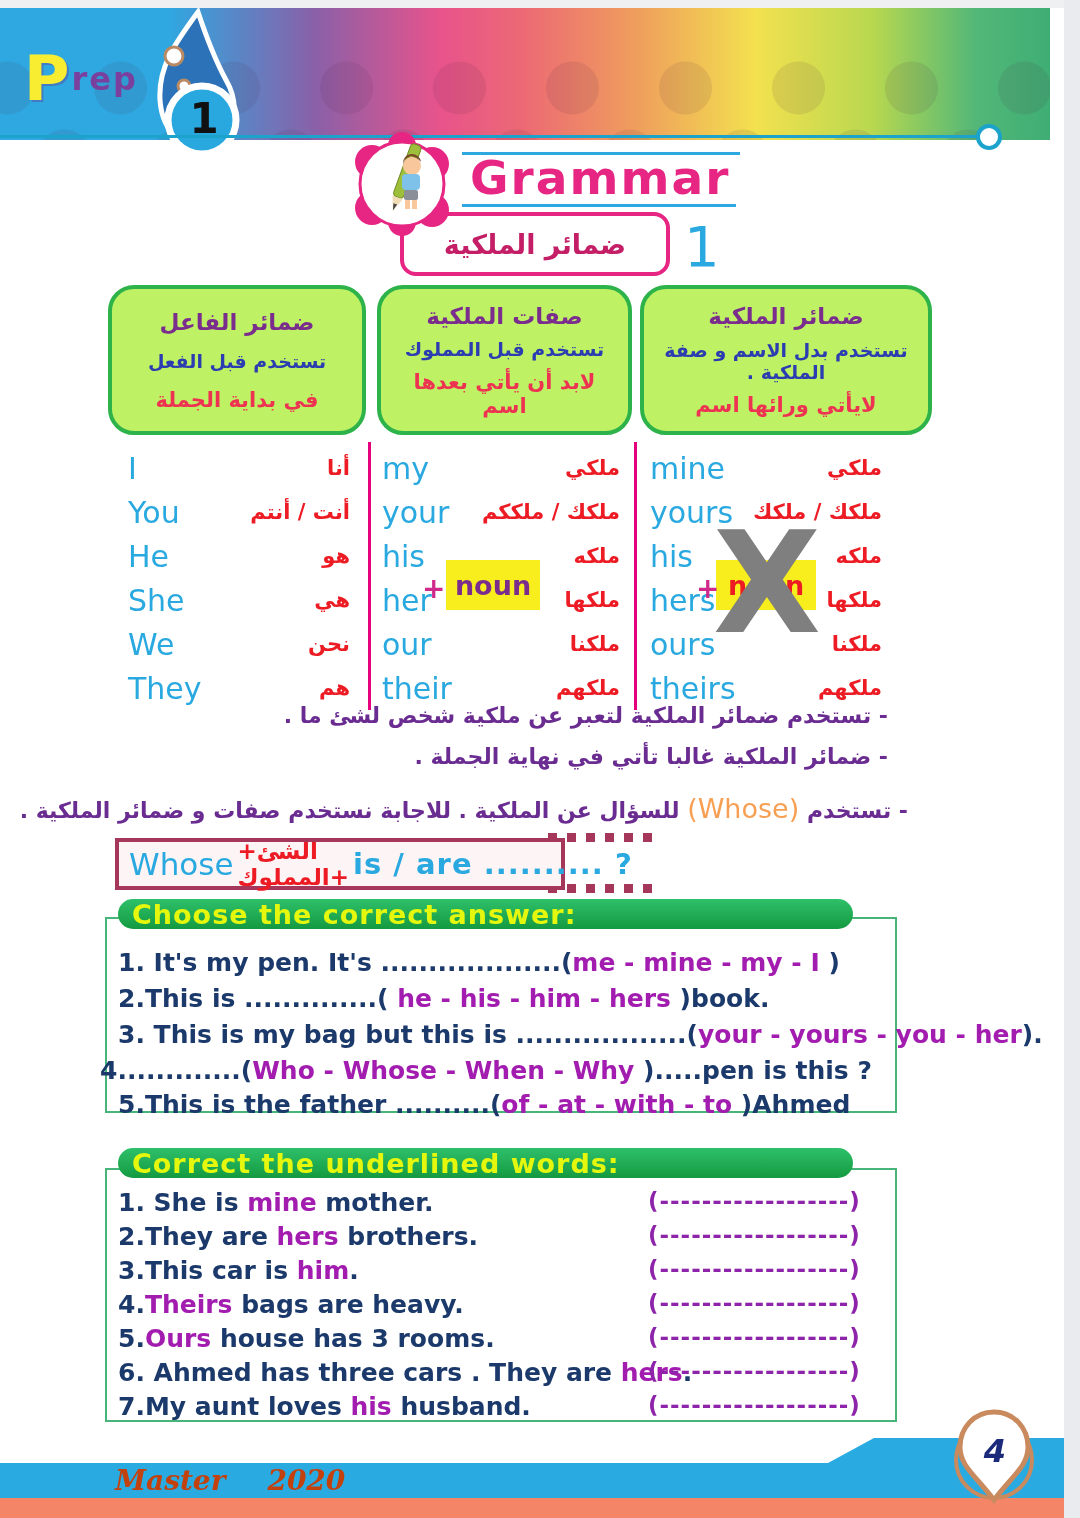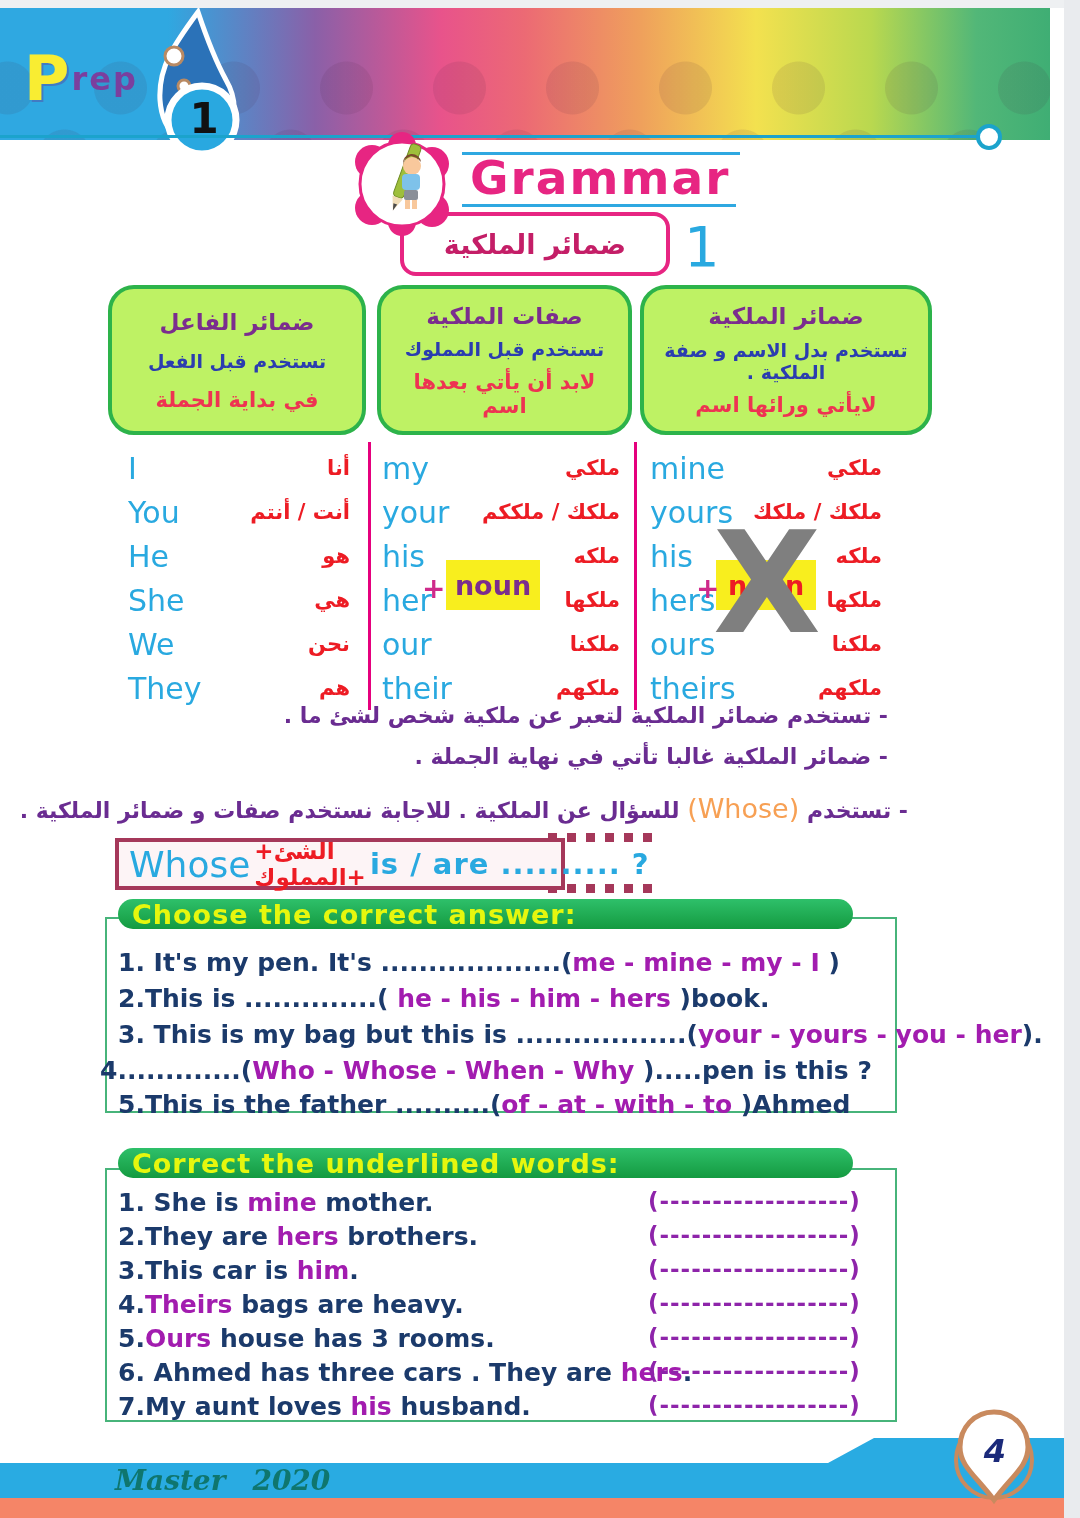--- a/index.html
+++ b/index.html
@@ -60,40 +60,40 @@
   .plus{font-size:28px;font-weight:bold;color:#cf2a8b;z-index:3;}
   .x-mark{color:#7f7f7f;font-weight:bold;font-size:140px;line-height:140px;text-align:center;z-index:4;font-family:"DejaVu Sans",sans-serif;}
 
   
   .note{direction:rtl;text-align:right;color:#6a2c91;font-weight:bold;font-size:22px;white-space:nowrap;}
   .whose-hl{color:#f7a054;font-weight:normal;font-size:27px;}
 
   
   .whose-box{left:115px;top:838px;width:450px;height:52px;border:4px solid #a5385a;background:#fdf4f6;
     display:flex;align-items:center;padding:0 10px;box-sizing:border-box;z-index:3;}
-  .whose-box .w1{color:#29a9e0;font-size:36px;}
+  .whose-box .w1{color:#29a9e0;font-size:31px;}
   .whose-box .w2{color:#ed1c24;font-weight:bold;font-size:23px;margin:0 4px;}
   .whose-box .w3{color:#29a9e0;font-size:29px;font-weight:bold;letter-spacing:1px;}
   .dots-tail{height:9px;background:repeating-linear-gradient(90deg,#a5385a 0 9px,rgba(0,0,0,0) 9px 19px);z-index:2;}
 
   
   .ex-banner{width:735px;height:30px;border-radius:22px;background:linear-gradient(180deg,#2ec06a,#149a40);
     display:flex;align-items:center;padding-left:14px;box-sizing:border-box;z-index:5;}
   .ex-banner span{color:#e6f70e;font-weight:bold;font-size:27px;letter-spacing:1px;}
   .ex-box{border:2px solid #47b47a;background:#fff;z-index:1;}
   .qline{font-weight:bold;font-size:25px;color:#1b3a6b;white-space:nowrap;z-index:3;}
   .qline .red{color:#a21caf;}
   .bracket{color:#8e24aa;font-weight:bold;font-size:23px;letter-spacing:1px;white-space:nowrap;z-index:3;}
 
   
   .footer-blue{left:0;top:1438px;width:1064px;height:60px;background:#29abe2;
     clip-path:polygon(0 25px,828px 25px,874px 0,1064px 0,1064px 60px,0 60px);z-index:10;}
   .footer-salmon{left:0;top:1498px;width:1064px;height:20px;background:#f58567;z-index:10;}
-  .master{left:115px;top:1464px;z-index:12;display:flex;align-items:baseline;gap:27px;
-    font-family:"DejaVu Serif",serif;font-style:italic;font-weight:bold;color:#0f766e;font-size:28px;}
+  .master{left:115px;top:1464px;z-index:12;display:flex;align-items:baseline;gap:42px;
+    font-family:"DejaVu Serif",serif;font-style:italic;font-weight:bold;color:#c2410c;font-size:28px;}
   .page-badge{left:950px;top:1406px;width:88px;height:100px;z-index:13;}
   .page-number{left:975px;top:1432px;width:40px;text-align:center;font-size:32px;font-weight:bold;font-style:italic;color:#1b2a7a;z-index:14;}
 </style>
 </head>
 <body>
 
 <div id="page">
 
   <div class="abs banner">
     <div class="banner-dots"></div>

